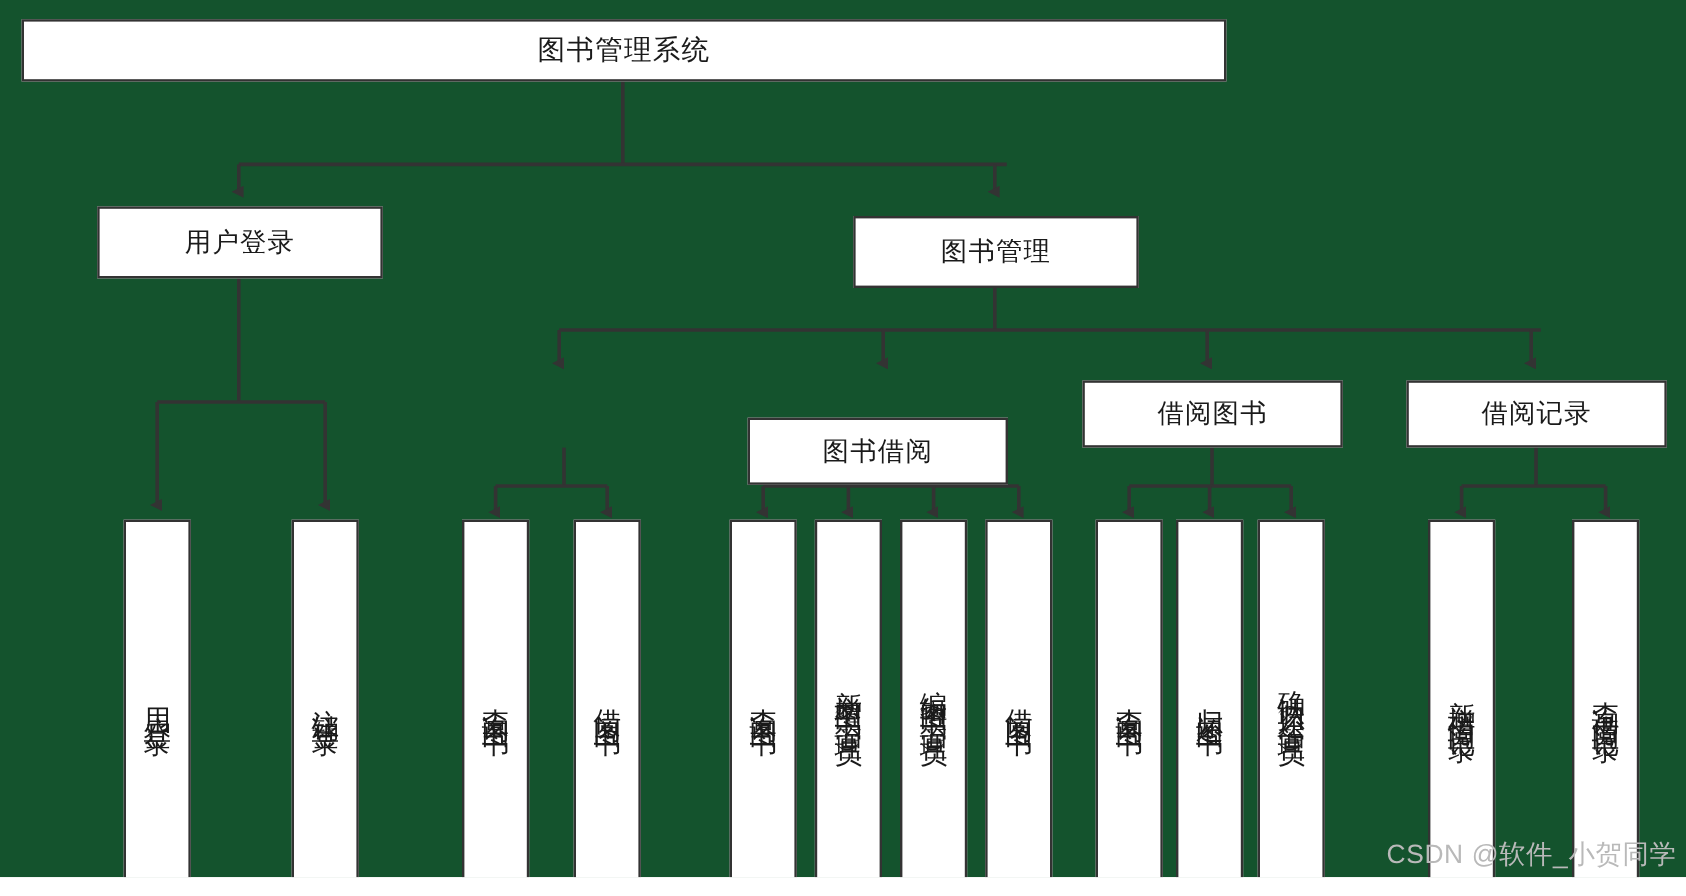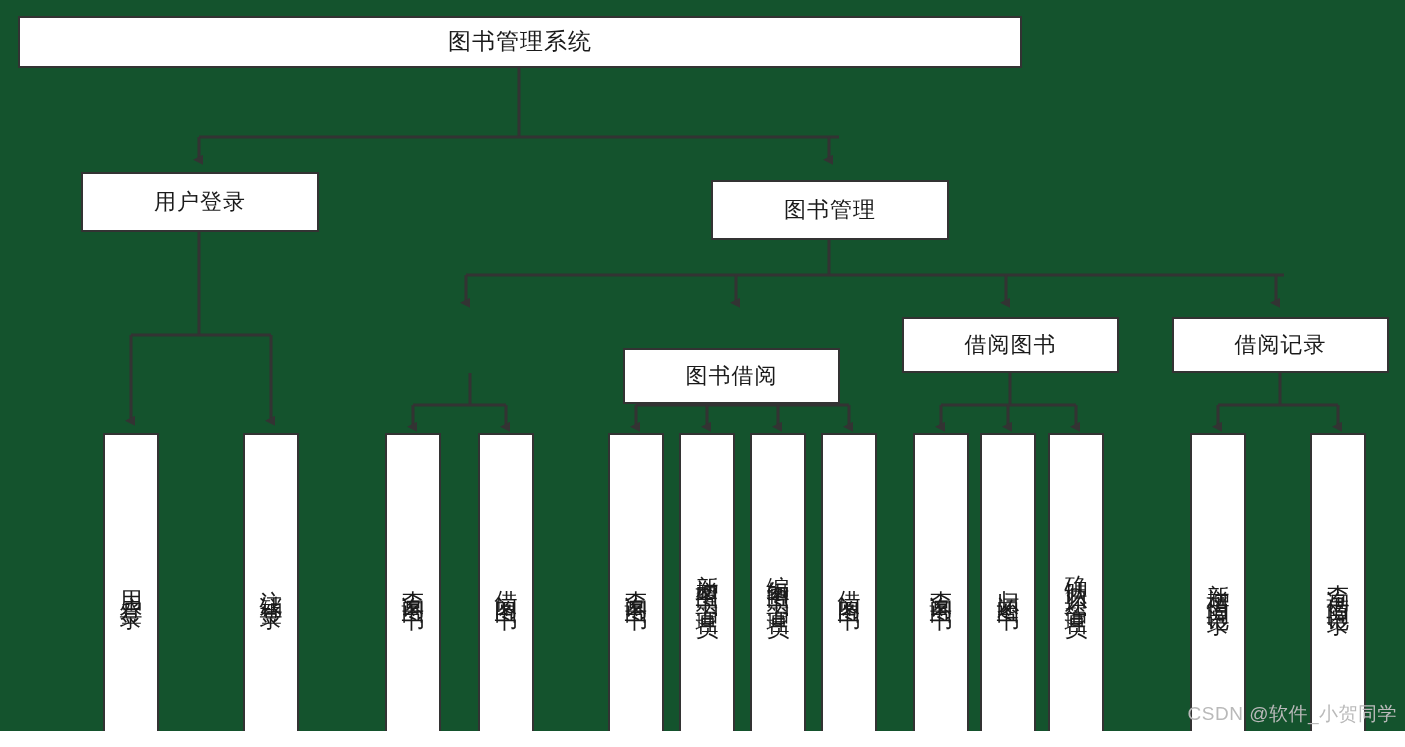--- a/index.html
+++ b/index.html
@@ -49,21 +49,21 @@
     font-size: 23px;
     letter-spacing: 6px;
     line-height: 1.0;
     padding: 4px 0;
     text-align: center;
   }
   #watermark {
     position: absolute;
     right: 8px;
     bottom: 4px;
-    font-size: 19px;
+    font-size: 22px;
     color: #b9b9b9;
     white-space: nowrap;
     letter-spacing: 0.5px;
   }
 </style>
 </head>
 <body>
 
 <div id="diagram-root">
 

